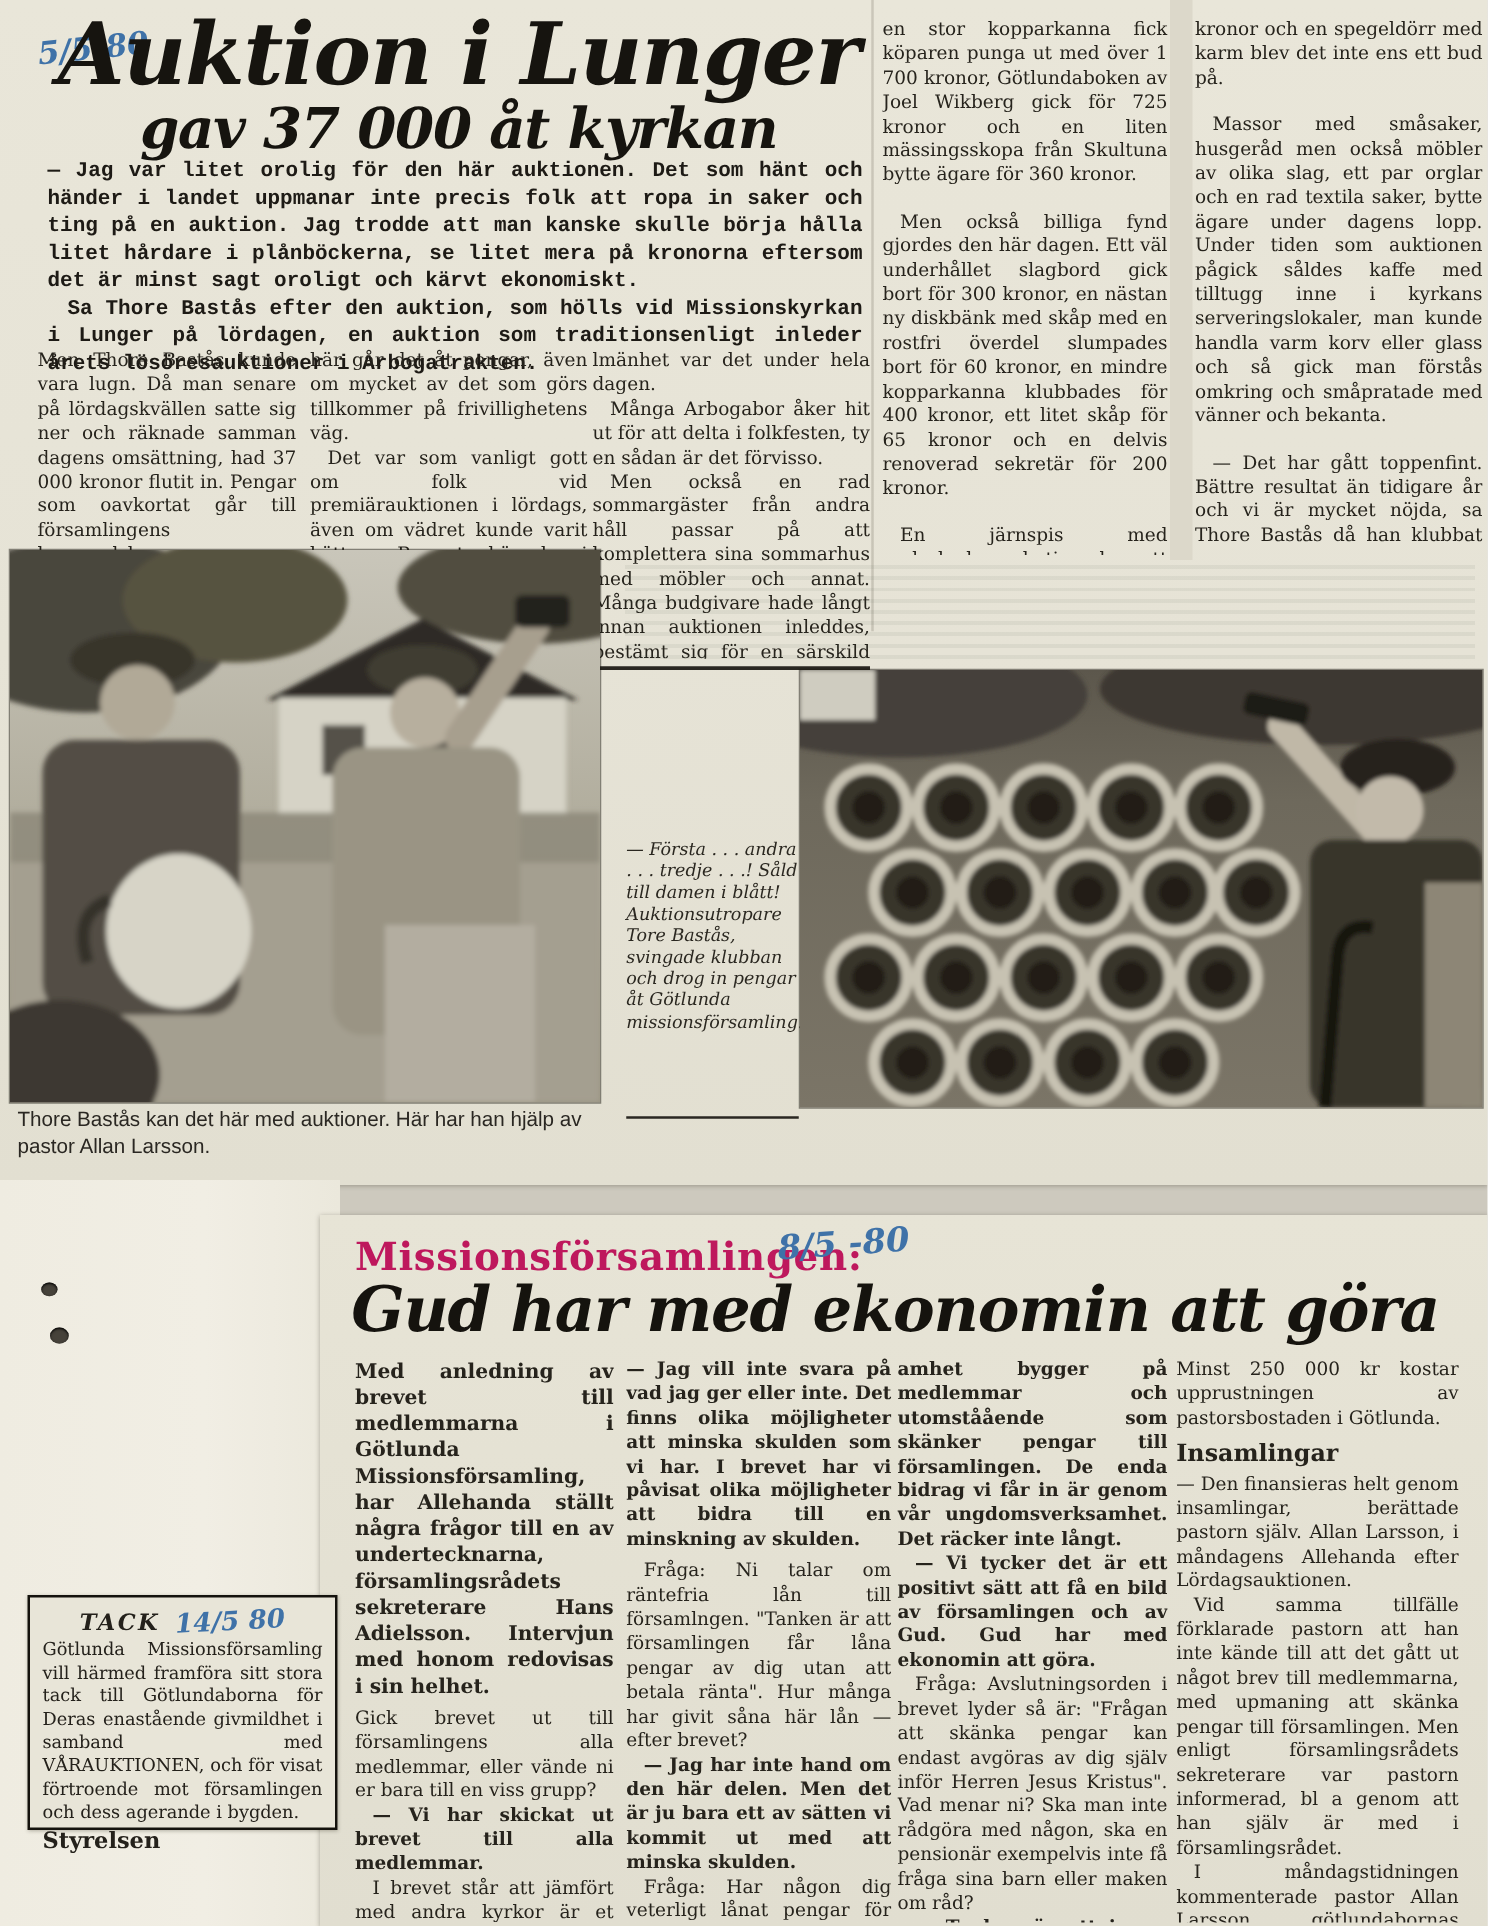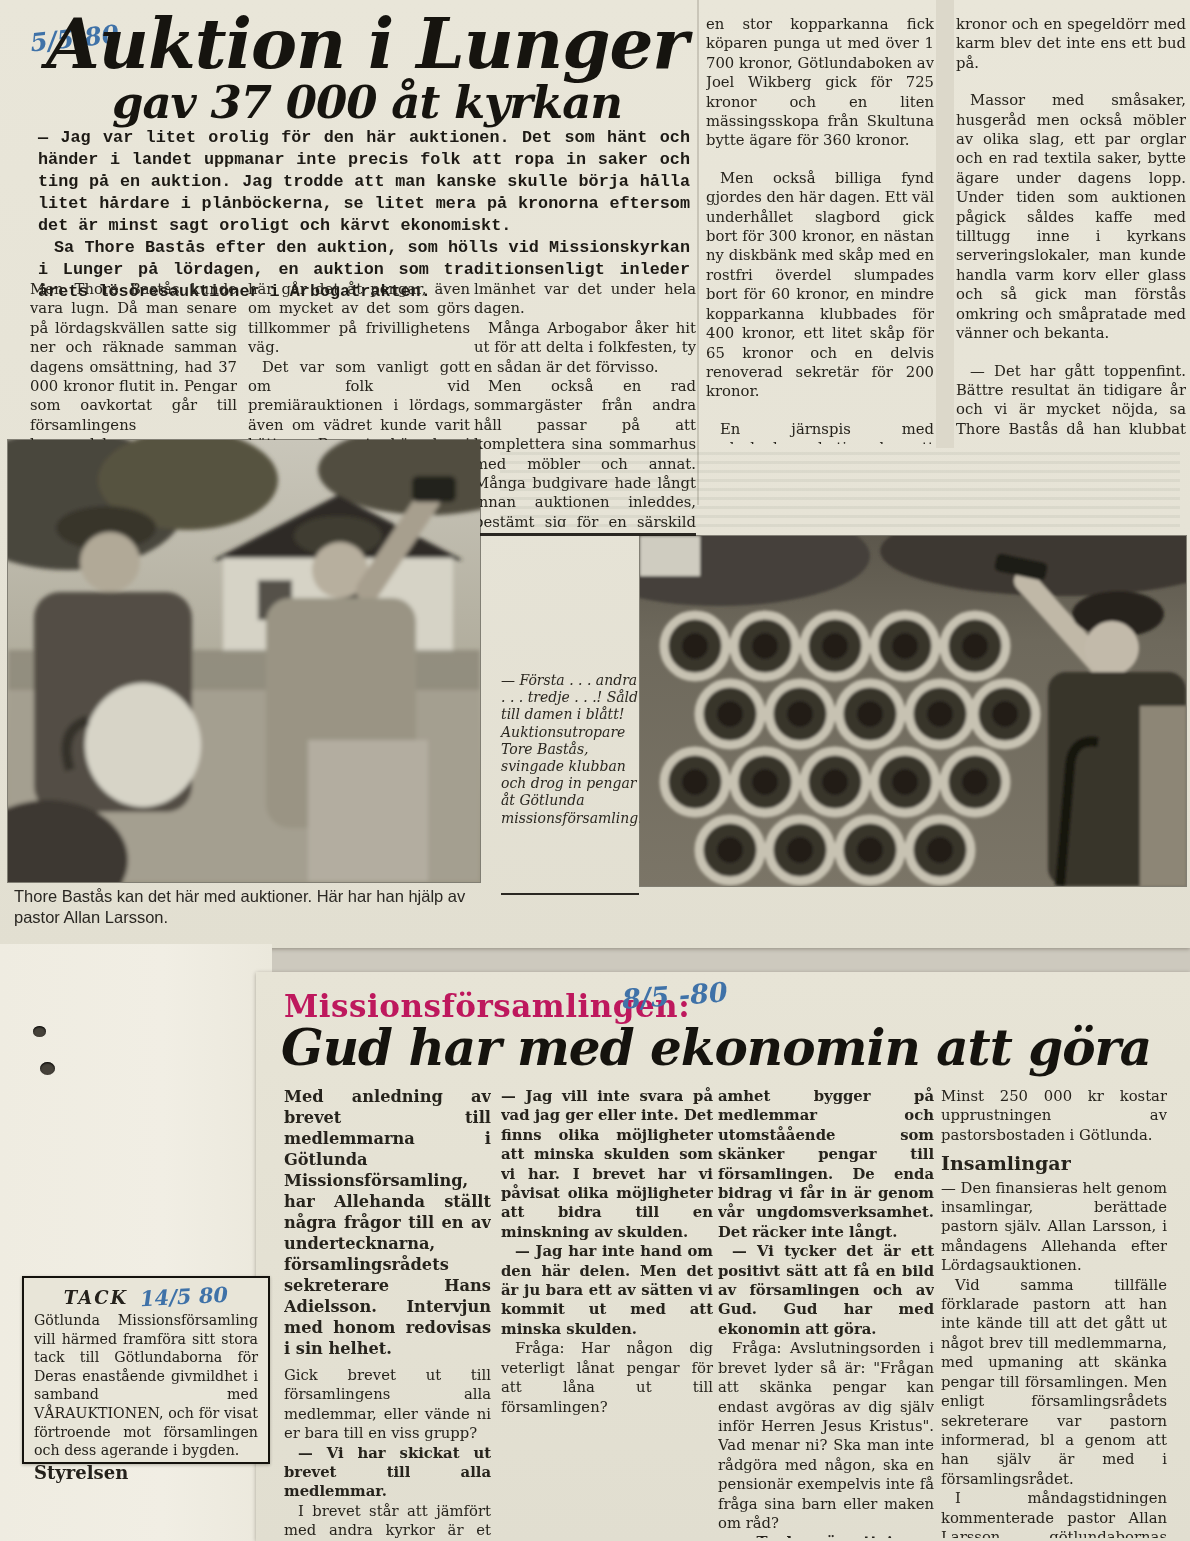--- a/index.html
+++ b/index.html
@@ -234,20 +234,21 @@
 
 <div class="col" style="left:284px;top:1086px;width:207px;height:452px;">
   <p class="intro">Med anledning av brevet till medlemmarna i Götlunda Missionsförsamling, har Allehanda ställt några frågor till en av undertecknarna, församlingsrådets sekreterare Hans Adielsson. Intervjun med honom redovisas i sin helhet.</p>
   <p class="ni sgap">Gick brevet ut till församlingens alla medlemmar, eller vände ni er bara till en viss grupp?</p>
   <p class="b">— Vi har skickat ut brevet till alla medlemmar.</p>
   <p>I brevet står att jämfört med andra kyrkor är et skuld måttlig. Vet ni om några andra församlingar skickat den här typen av brev?</p>
 
 </div>
 <div class="col" style="left:501px;top:1086px;width:212px;height:452px;">
   <p class="ni b">— Jag vill inte svara på vad jag ger eller inte. Det finns olika möjligheter att minska skulden som vi har. I brevet har vi påvisat olika möjligheter att bidra till en minskning av skulden.</p>
+  <p class="sgap">Fråga: Ni talar om räntefria lån till församlngen. "Tanken är att församlingen får låna pengar av dig utan att betala ränta". Hur många har givit såna här lån — efter brevet?</p>
   <p class="b">— Jag har inte hand om den här delen. Men det är ju bara ett av sätten vi kommit ut med att minska skulden.</p>
   <p>Fråga: Har någon dig veterligt lånat pengar för att låna ut till församlingen?</p>
 
 </div>
 <div class="col" style="left:718px;top:1086px;width:216px;height:452px;">
   <p class="ni b">amhet bygger på medlemmar och utomståående som skänker pengar till församlingen. De enda bidrag vi får in är genom vår ungdomsverksamhet. Det räcker inte långt.</p>
   <p class="b">— Vi tycker det är ett positivt sätt att få en bild av församlingen och av Gud. Gud har med ekonomin att göra.</p>
   <p>Fråga: Avslutningsorden i brevet lyder så är: "Frågan att skänka pengar kan endast avgöras av dig själv inför Herren Jesus Kristus". Vad menar ni? Ska man inte rådgöra med någon, ska en pensionär exempelvis inte få fråga sina barn eller maken om råd?</p>
   <p class="b">— Tanken är att ingen människa ska känna sig tvingad att bidra med en viss summa. Genom börsen får den troende kontakt med gud. Genom bönen talar den troende till Herren och får råd.</p>
 

